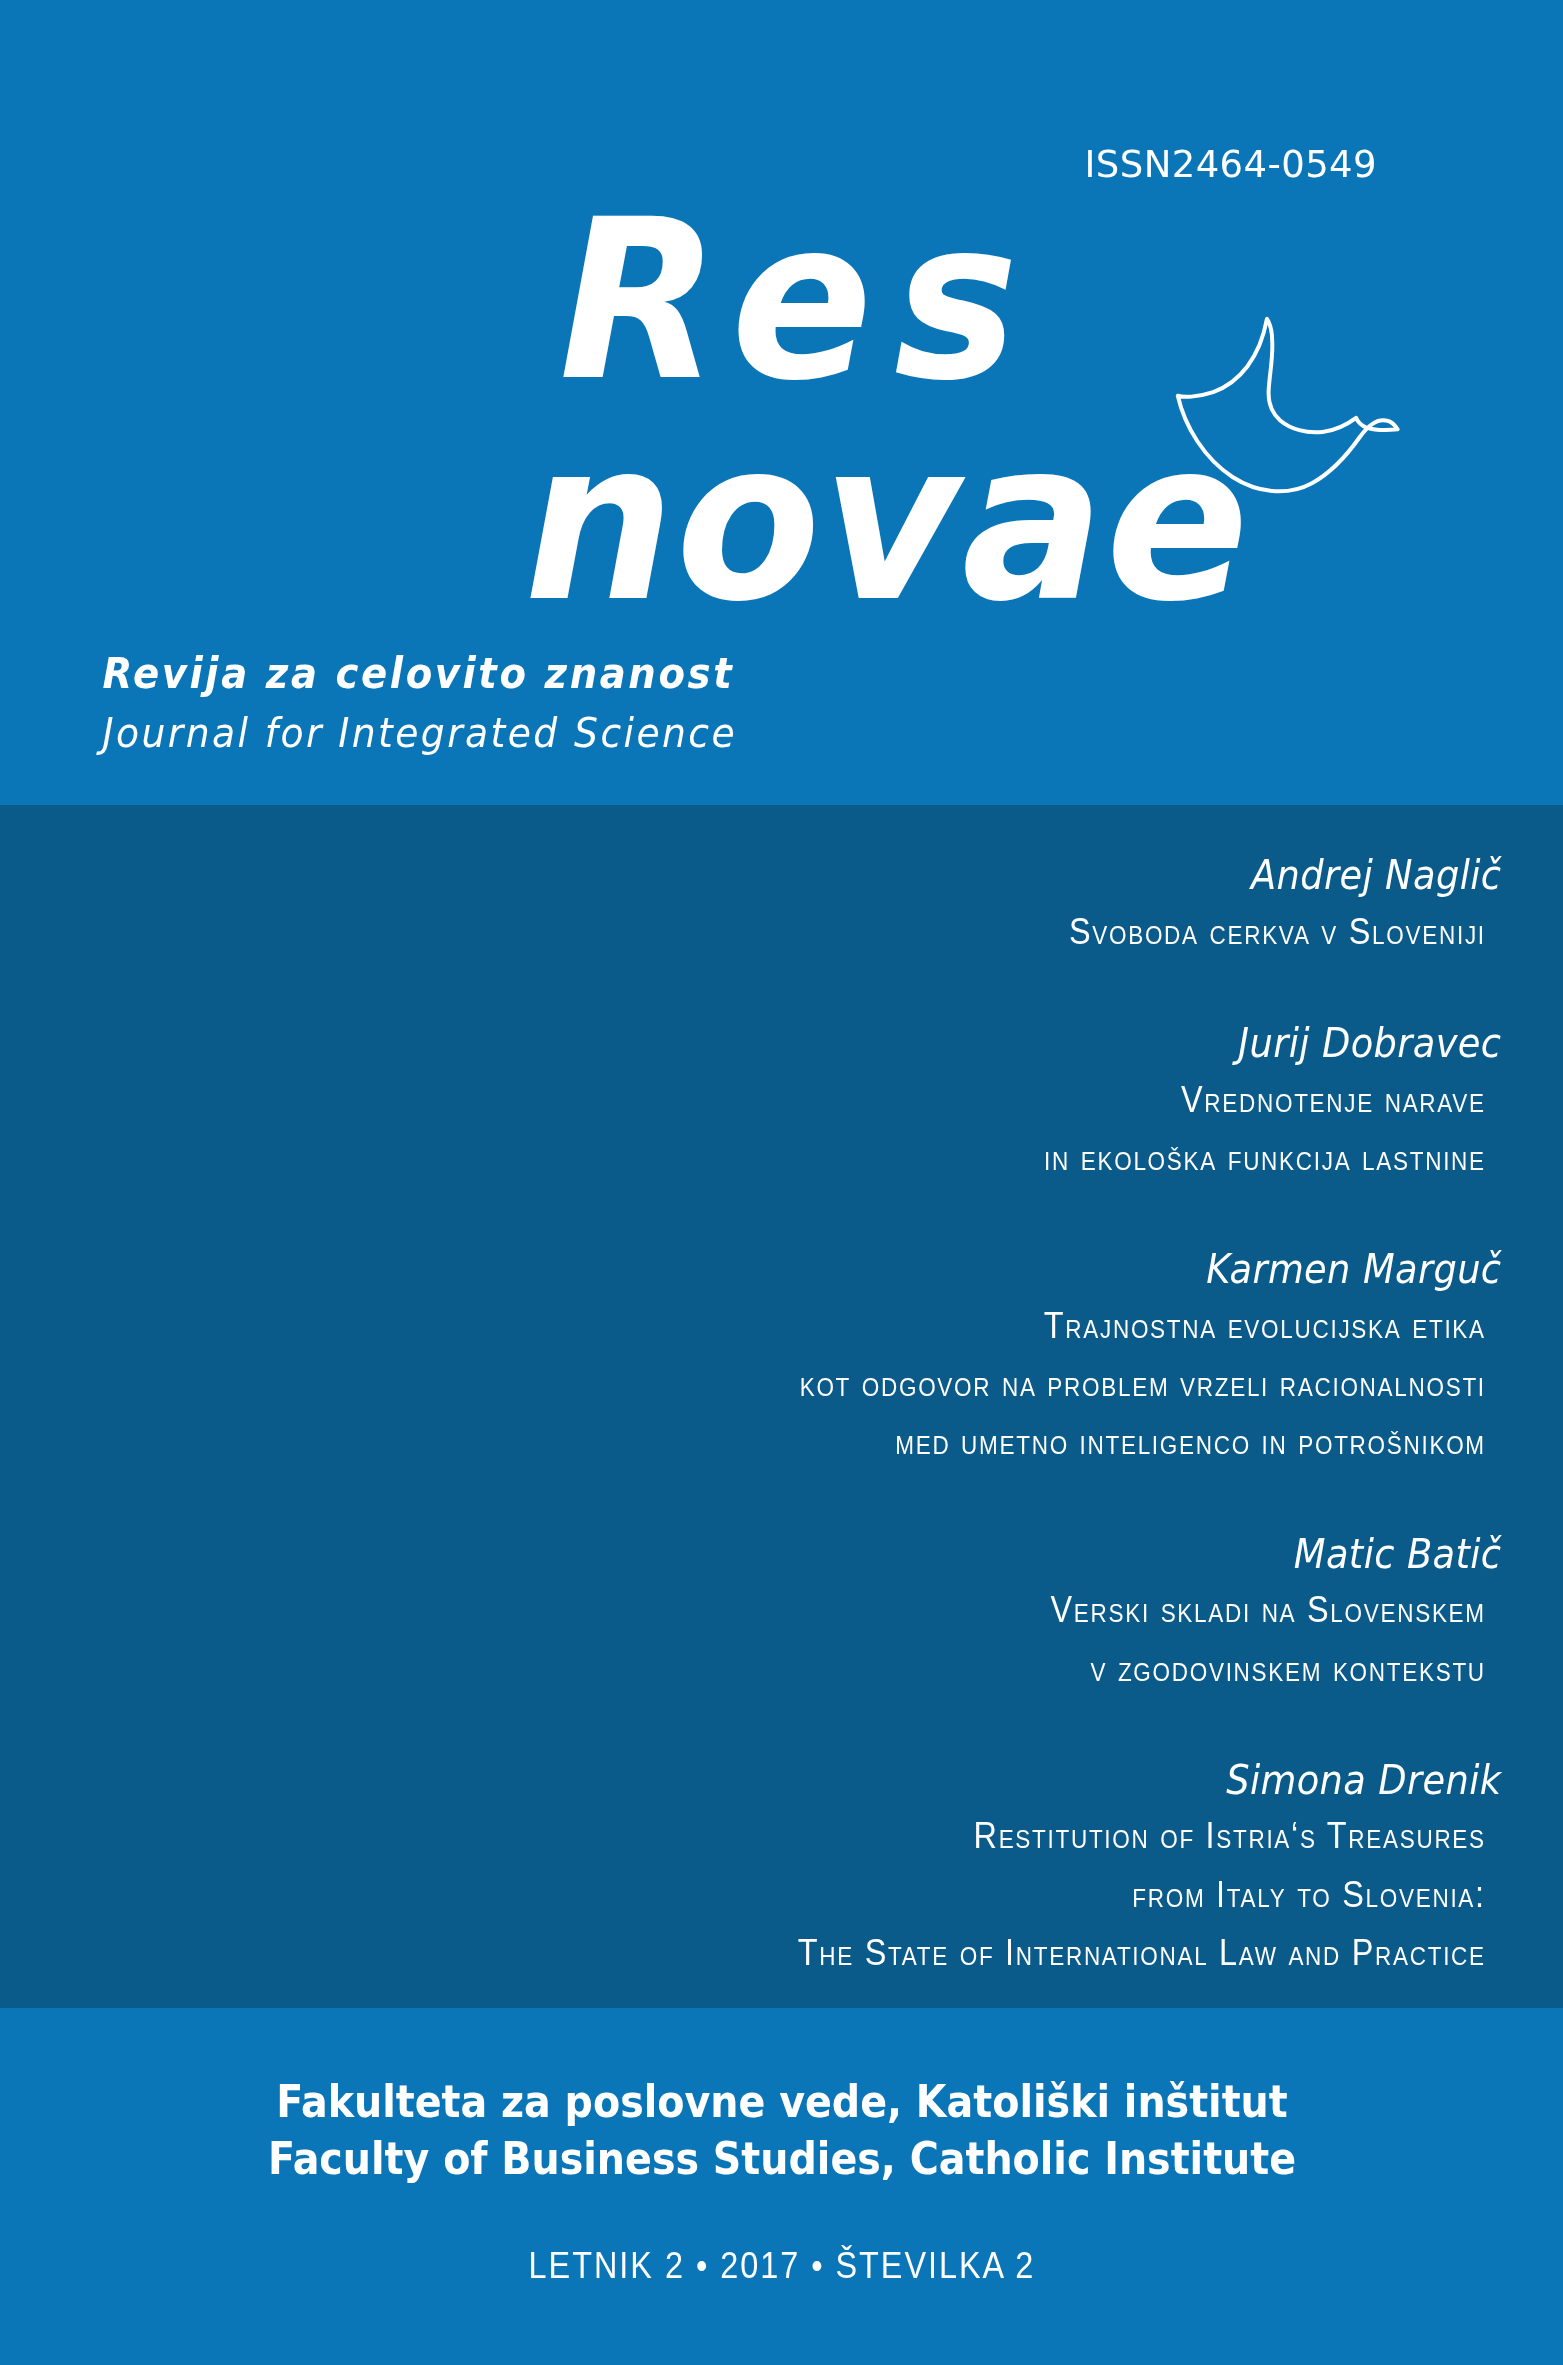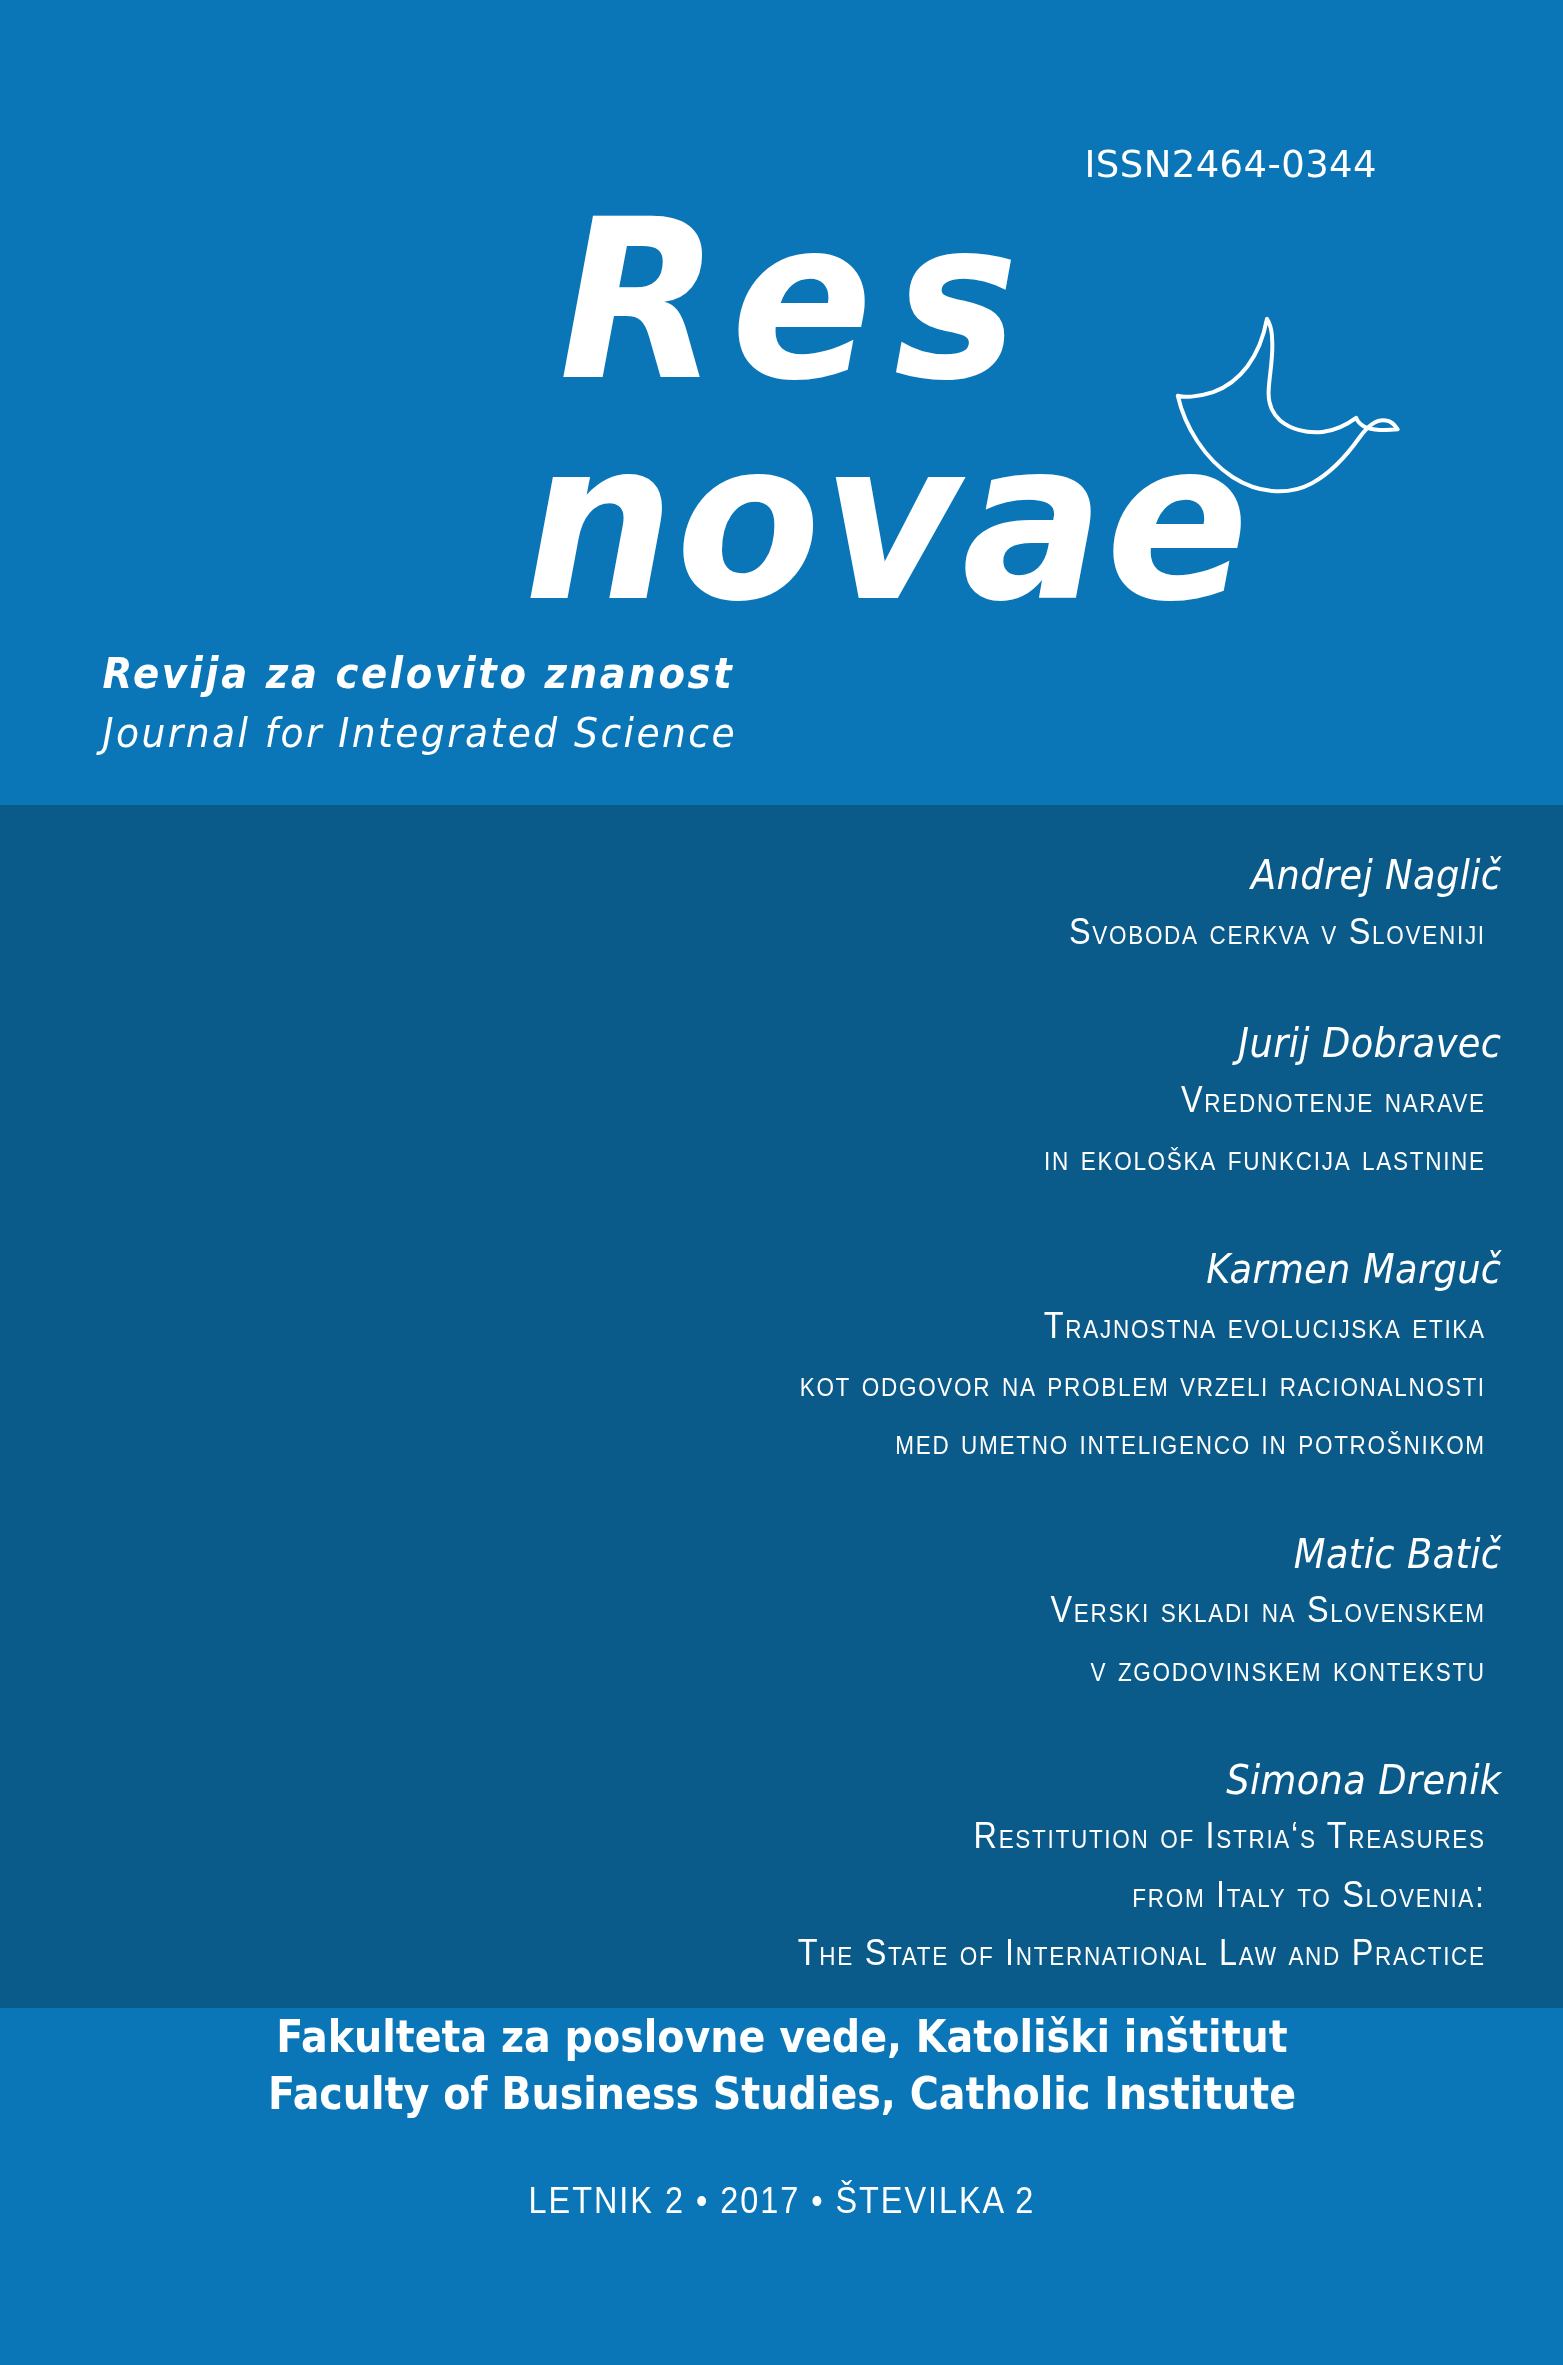--- a/index.html
+++ b/index.html
@@ -156,20 +156,21 @@
 
   
   #footer {
     position: absolute;
     left: 0;
     top: 2008px;
     width: 100%;
     text-align: center;
   }
   #publisher {
+    padding-top: 65px;
   }
   .publisher-line {
     font-weight: 700;
     font-size: 44px;
     line-height: 1.30;
     letter-spacing: 0px;
     font-family: "DejaVu Sans", "Liberation Sans", sans-serif;
     transform: scaleX(0.90);
   }
   #issue-line {
@@ -183,21 +184,21 @@
 </style>
 </head>
 <body>
 
 <div id="cover" style="color: rgb(255, 255, 255);">
 
   <div class="band" id="band-top" style="background: rgb(10, 118, 183);"></div>
   <div class="band" id="band-mid" style="background: rgb(10, 90, 138);"></div>
   <div class="band" id="band-bottom" style="background: rgb(10, 118, 183);"></div>
 
-  <div id="issn">ISSN2464-0344</div>
+  <div id="issn">ISSN2464-0549</div>
 
   <div id="masthead">
     <div class="logo-word" id="logo-res">Res</div>
     <div class="logo-word" id="logo-novae">novae</div>
 
     <div id="dove">
       <svg viewBox="0 0 290 240" xmlns="http://www.w3.org/2000/svg" aria-hidden="true">
         <path d="M137 18 C 129 62, 106 90, 76 101 C 58 107, 42 107, 36 105
                  C 44 140, 66 176, 98 197 C 126 215, 160 219, 188 204
                  C 212 191, 230 169, 242 152 C 252 138, 262 131, 272 133

